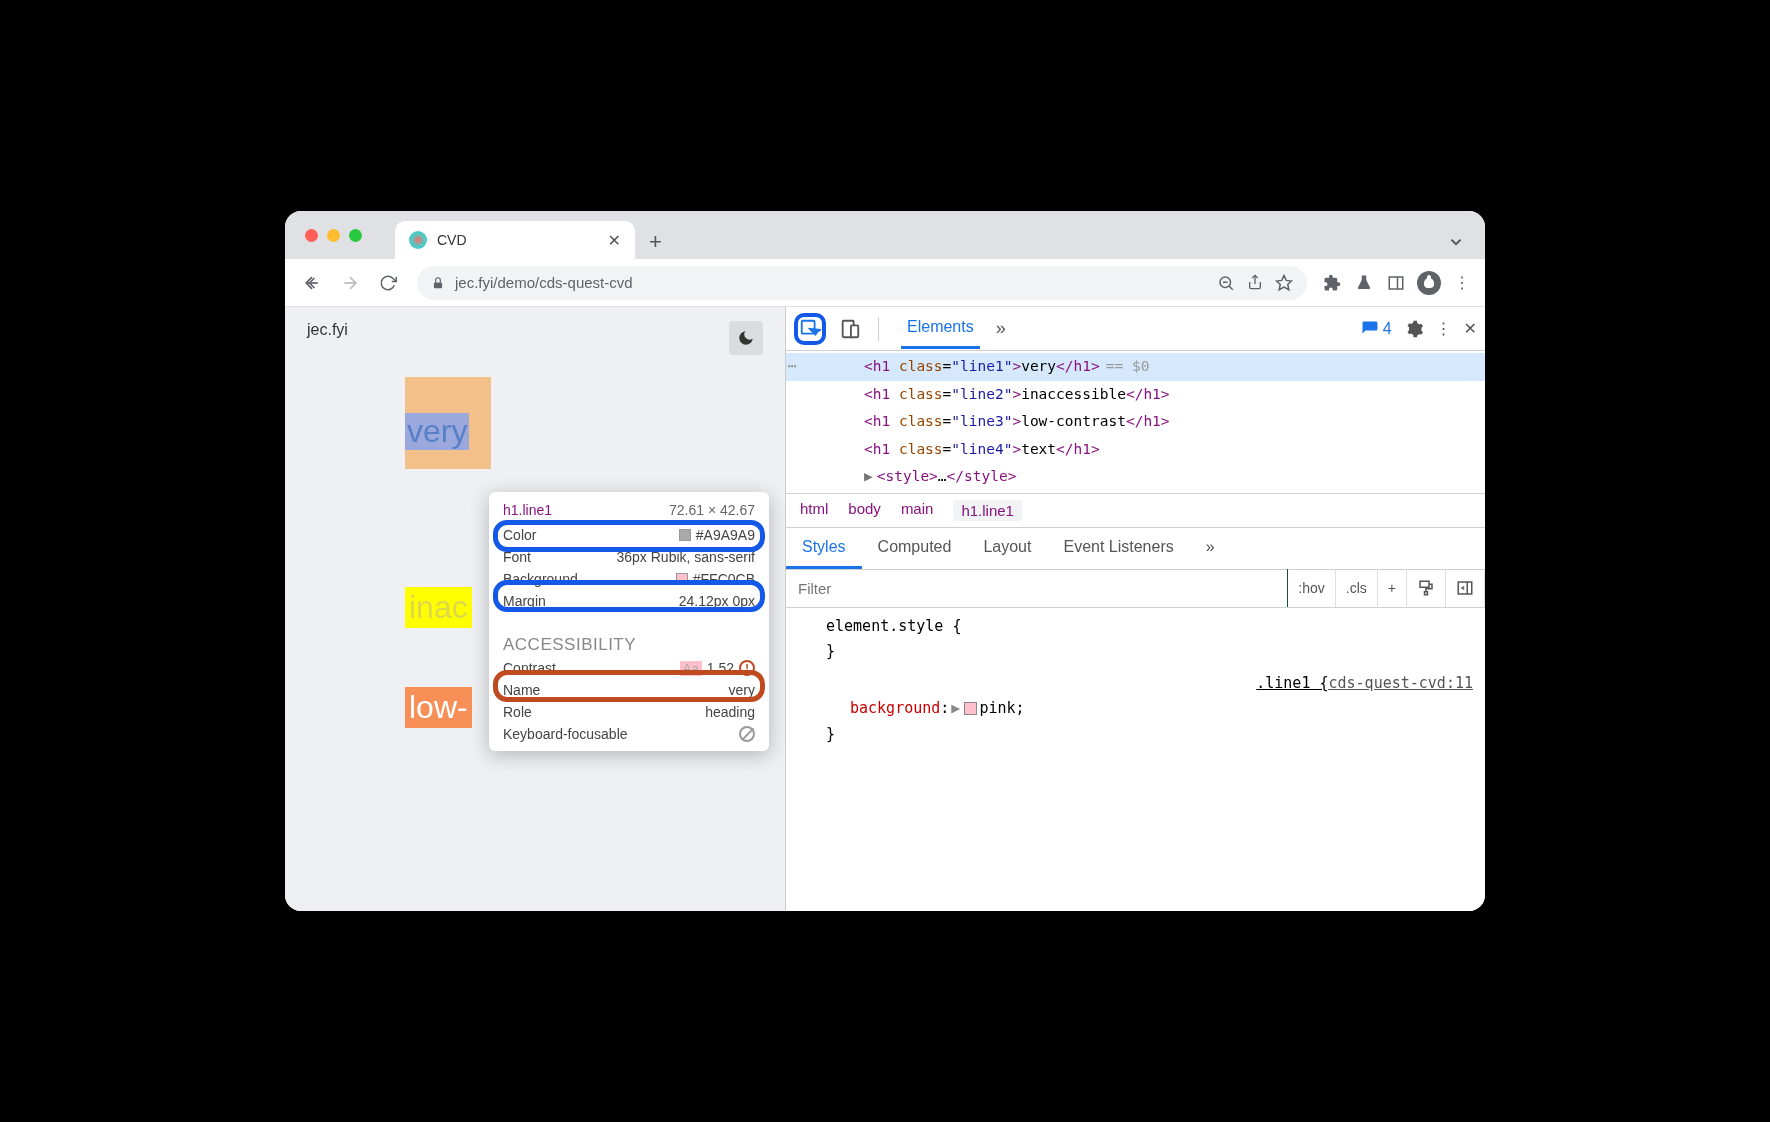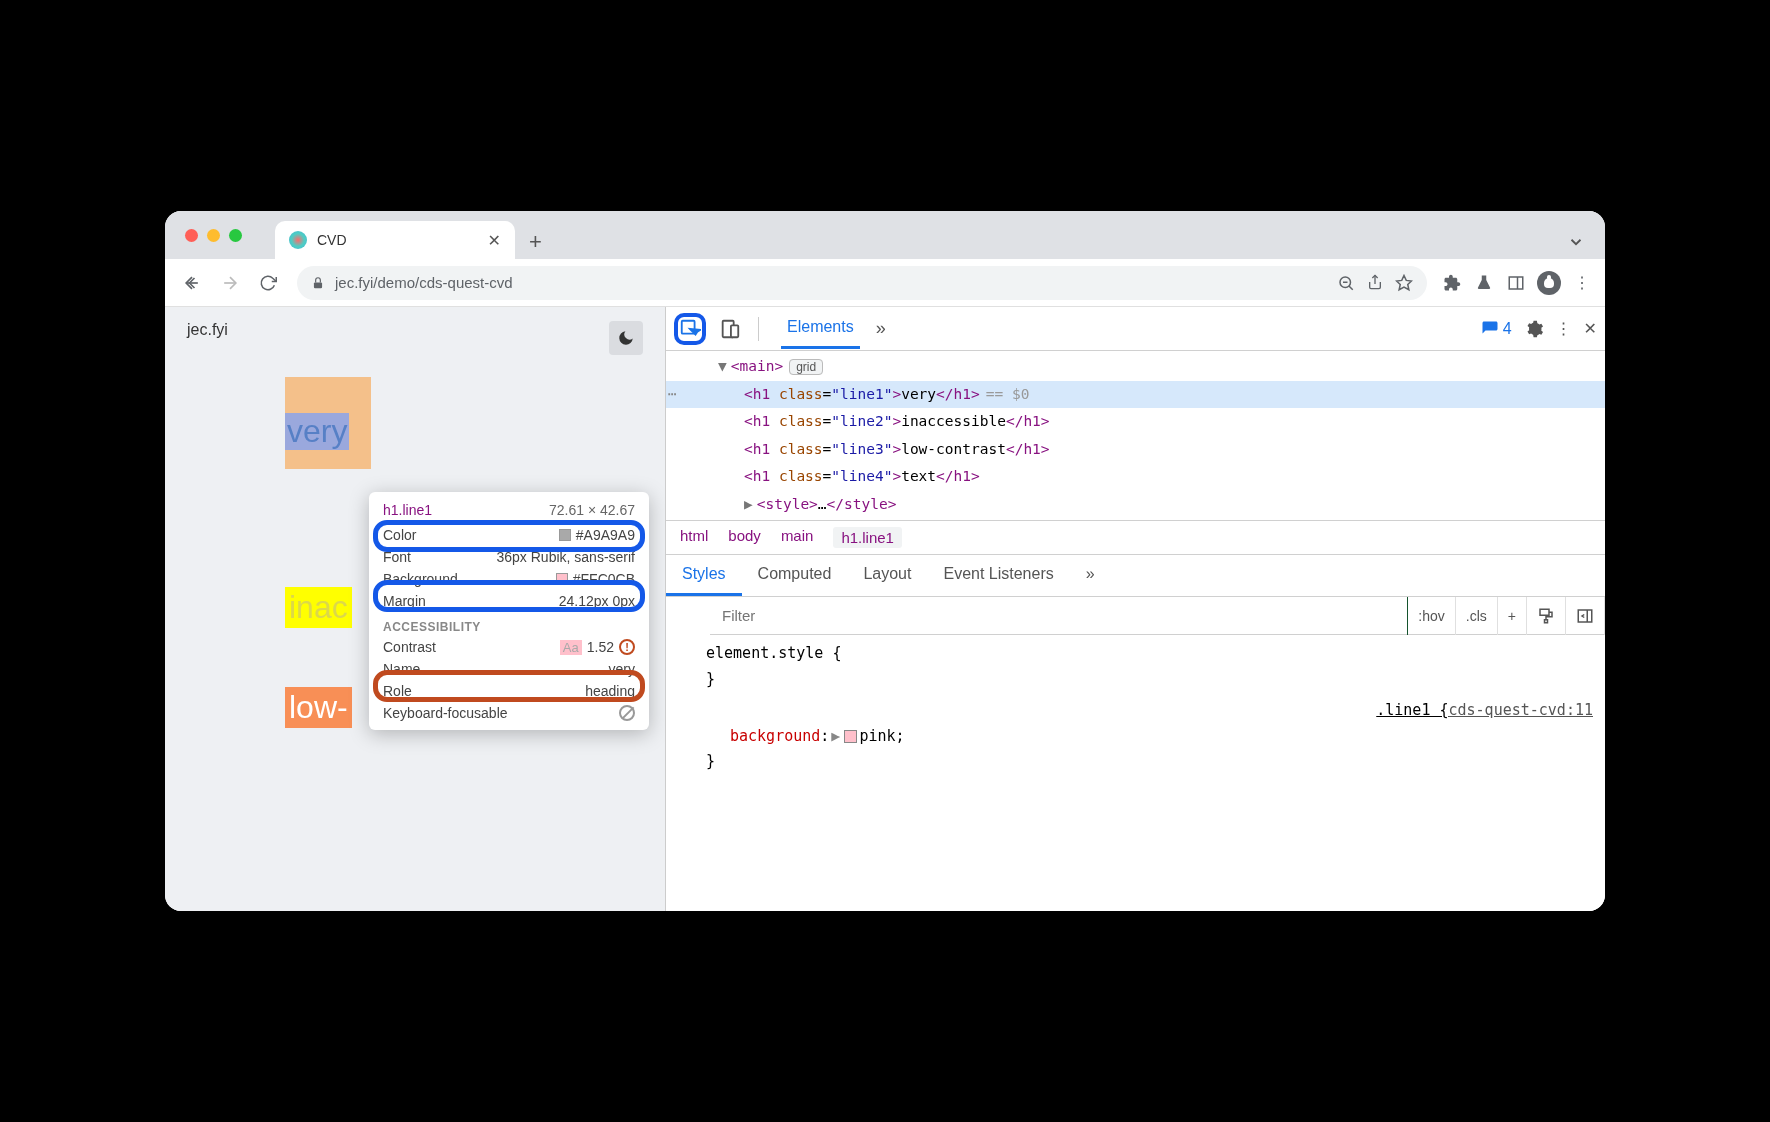--- a/index.html
+++ b/index.html
@@ -1,17 +1,17 @@
 <!DOCTYPE html>
 <html><head>
 <meta charset="utf-8">
 <style>
 * { box-sizing: border-box; margin: 0; padding: 0; }
 body { background: #000; font-family: -apple-system, "Helvetica Neue", Arial, sans-serif; width: 1770px; height: 1122px; display: flex; align-items: center; justify-content: center; }
-.window { width: 1440px; height: 700px; background: #fff; border-radius: 16px; overflow: hidden; box-shadow: 0 20px 60px rgba(0,0,0,0.5); position: relative; }
+.window { width: 1200px; height: 700px; background: #fff; border-radius: 16px; overflow: hidden; box-shadow: 0 20px 60px rgba(0,0,0,0.5); position: relative; }
 
 
 .titlebar { height: 48px; background: #dfe1e5; display: flex; align-items: flex-end; padding-left: 20px; }
 .traffic-lights { display: flex; gap: 9px; align-items: center; position: absolute; top: 18px; left: 20px; }
 .light { width: 13px; height: 13px; border-radius: 50%; }
 .light.red { background: #ff5f57; }
 .light.yellow { background: #febc2e; }
 .light.green { background: #28c840; }
 .tab-row { display: flex; align-items: flex-end; margin-left: 90px; height: 100%; }
 .tab { background: #fff; border-radius: 10px 10px 0 0; height: 38px; padding: 0 14px; display: flex; align-items: center; gap: 10px; min-width: 240px; }
@@ -52,21 +52,21 @@
 
 
 .tooltip { position: absolute; left: 204px; top: 185px; width: 280px; background: #fff; border-radius: 6px; box-shadow: 0 4px 20px rgba(0,0,0,0.25); padding: 6px 0; font-size: 14px; }
 .tooltip::before { content: ""; position: absolute; top: -8px; left: 30px; border: 8px solid transparent; border-bottom-color: #fff; }
 .tt-head { display: flex; justify-content: space-between; padding: 4px 14px 6px; }
 .tt-selector { color: #881280; font-weight: 500; }
 .tt-dims { color: #666; }
 .tt-row { display: flex; justify-content: space-between; padding: 3px 14px; color: #444; position: relative; }
 .tt-val { display: flex; align-items: center; gap: 5px; }
 .swatch { width: 12px; height: 12px; border: 1px solid #999; display: inline-block; }
-.tt-section { padding: 8px 14px 2px; color: #888; font-size: 12px; font-weight: 700; letter-spacing: 0.5px; }
+.tt-section { padding: 8px 14px 2px; color: #888; font-size: 17px; font-weight: 400; letter-spacing: 0.5px; margin-top: 15px; }
 .ring { position: absolute; border: 5px solid; border-radius: 14px; pointer-events: none; }
 .ring.blue1 { border-color: #1458e8; top: 28px; left: 4px; right: 4px; height: 32px; }
 .ring.blue2 { border-color: #1458e8; top: 88px; left: 4px; right: 4px; height: 32px; }
 .ring.orange { border-color: #c04a1f; top: 178px; left: 4px; right: 4px; height: 32px; }
 .aa-badge { background: #ffc0cb; color: #a9a9a9; padding: 0 3px; font-size: 13px; }
 .warn-icon { color: #c04a1f; font-weight: bold; border: 2px solid #c04a1f; border-radius: 50%; width: 16px; height: 16px; display: inline-flex; align-items: center; justify-content: center; font-size: 11px; }
 .prohibit { width: 16px; height: 16px; border: 2px solid #999; border-radius: 50%; position: relative; display: inline-block; }
 .prohibit::after { content: ""; position: absolute; width: 2px; height: 16px; background: #999; top: -2px; left: 6px; transform: rotate(45deg); }
 
 
@@ -98,21 +98,21 @@
 
 
 .breadcrumbs { border-top: 1px solid #d0d0d0; border-bottom: 1px solid #d0d0d0; padding: 6px 14px; display: flex; gap: 20px; font-size: 15px; }
 .crumb { color: #881280; }
 .crumb.active { background: #f1f3f4; padding: 2px 8px; border-radius: 3px; }
 
 
 .styles-tabs { display: flex; border-bottom: 1px solid #d0d0d0; }
 .styles-tab { padding: 10px 16px; font-size: 16px; color: #555; }
 .styles-tab.active { color: #1a73e8; border-bottom: 3px solid #1a73e8; font-weight: 500; }
-.styles-toolbar { display: flex; border-bottom: 1px solid #d0d0d0; height: 38px; align-items: center; margin-left: 44px; }
+.styles-toolbar { display: flex; border-bottom: 1px solid #d0d0d0; height: 38px; align-items: center; }
 .filter-input { flex: 1; padding: 0 12px; color: #888; font-size: 15px; border: none; }
 .styles-tools { display: flex; border-left: 1px solid #14532d; }
 .style-tool { padding: 0 10px; color: #555; font-size: 14px; border-right: 1px solid #e0e0e0; display: flex; align-items: center; height: 38px; }
 .styles-body { font-family: Menlo, monospace; font-size: 15px; padding: 6px 12px; line-height: 1.7; margin-left: 28px; }
 .rule-header { display: flex; justify-content: flex-end; text-decoration: underline; }
 .source-link { text-decoration: underline; color: #555; }
 .prop-line { padding-left: 24px; }
 .prop-name { color: #c80000; }
 .prop-swatch { width: 13px; height: 13px; border: 1px solid #888; display: inline-block; vertical-align: middle; margin: 0 2px; }
 .expand-tri { color: #888; margin: 0 2px; }
@@ -323,21 +323,20 @@
               <svg width="20" height="20" viewBox="0 0 24 24" fill="currentColor">
                 <path d="M12 8a4 4 0 1 0 0 8 4 4 0 0 0 0-8zm8.94 4a7 7 0 0 0-.14-1.4l2.03-1.58-2-3.46-2.39.96a7 7 0 0 0-2.42-1.4L15.5 2h-4l-.52 2.52a7 7 0 0 0-2.42 1.4l-2.39-.96-2 3.46 2.03 1.58A7 7 0 0 0 6.06 12c0 .47.05.94.14 1.4l-2.03 1.58 2 3.46 2.39-.96a7 7 0 0 0 2.42 1.4L11.5 22h4l.52-2.52a7 7 0 0 0 2.42-1.4l2.39.96 2-3.46-2.03-1.58c.09-.46.14-.93.14-1.4z"></path>
               </svg>
             </span>
           <span>⋮</span>
           <span>✕</span>
         </div>
       </div>
 
       <div class="elements">
-        <div class="el-line el-indent1"><span class="arrow">▼</span><span class="tag">&lt;main&gt;</span><span class="grid-badge">grid</span></div>
         <div class="el-line el-indent2 selected"><span class="tag">&lt;h1 </span><span class="attr-name">class</span>=<span class="attr-val">"line1"</span><span class="tag">&gt;</span><span class="text">very</span><span class="tag">&lt;/h1&gt;</span><span class="eq0">== $0</span></div>
         <div class="el-line el-indent2"><span class="tag">&lt;h1 </span><span class="attr-name">class</span>=<span class="attr-val">"line2"</span><span class="tag">&gt;</span><span class="text">inaccessible</span><span class="tag">&lt;/h1&gt;</span></div>
         <div class="el-line el-indent2"><span class="tag">&lt;h1 </span><span class="attr-name">class</span>=<span class="attr-val">"line3"</span><span class="tag">&gt;</span><span class="text">low-contrast</span><span class="tag">&lt;/h1&gt;</span></div>
         <div class="el-line el-indent2"><span class="tag">&lt;h1 </span><span class="attr-name">class</span>=<span class="attr-val">"line4"</span><span class="tag">&gt;</span><span class="text">text</span><span class="tag">&lt;/h1&gt;</span></div>
         <div class="el-line el-indent2"><span class="arrow">▶</span><span class="tag">&lt;style&gt;</span><span class="text">…</span><span class="tag">&lt;/style&gt;</span></div>
       </div>
 
       <div class="breadcrumbs">
         <span class="crumb">html</span>
         <span class="crumb">body</span>

